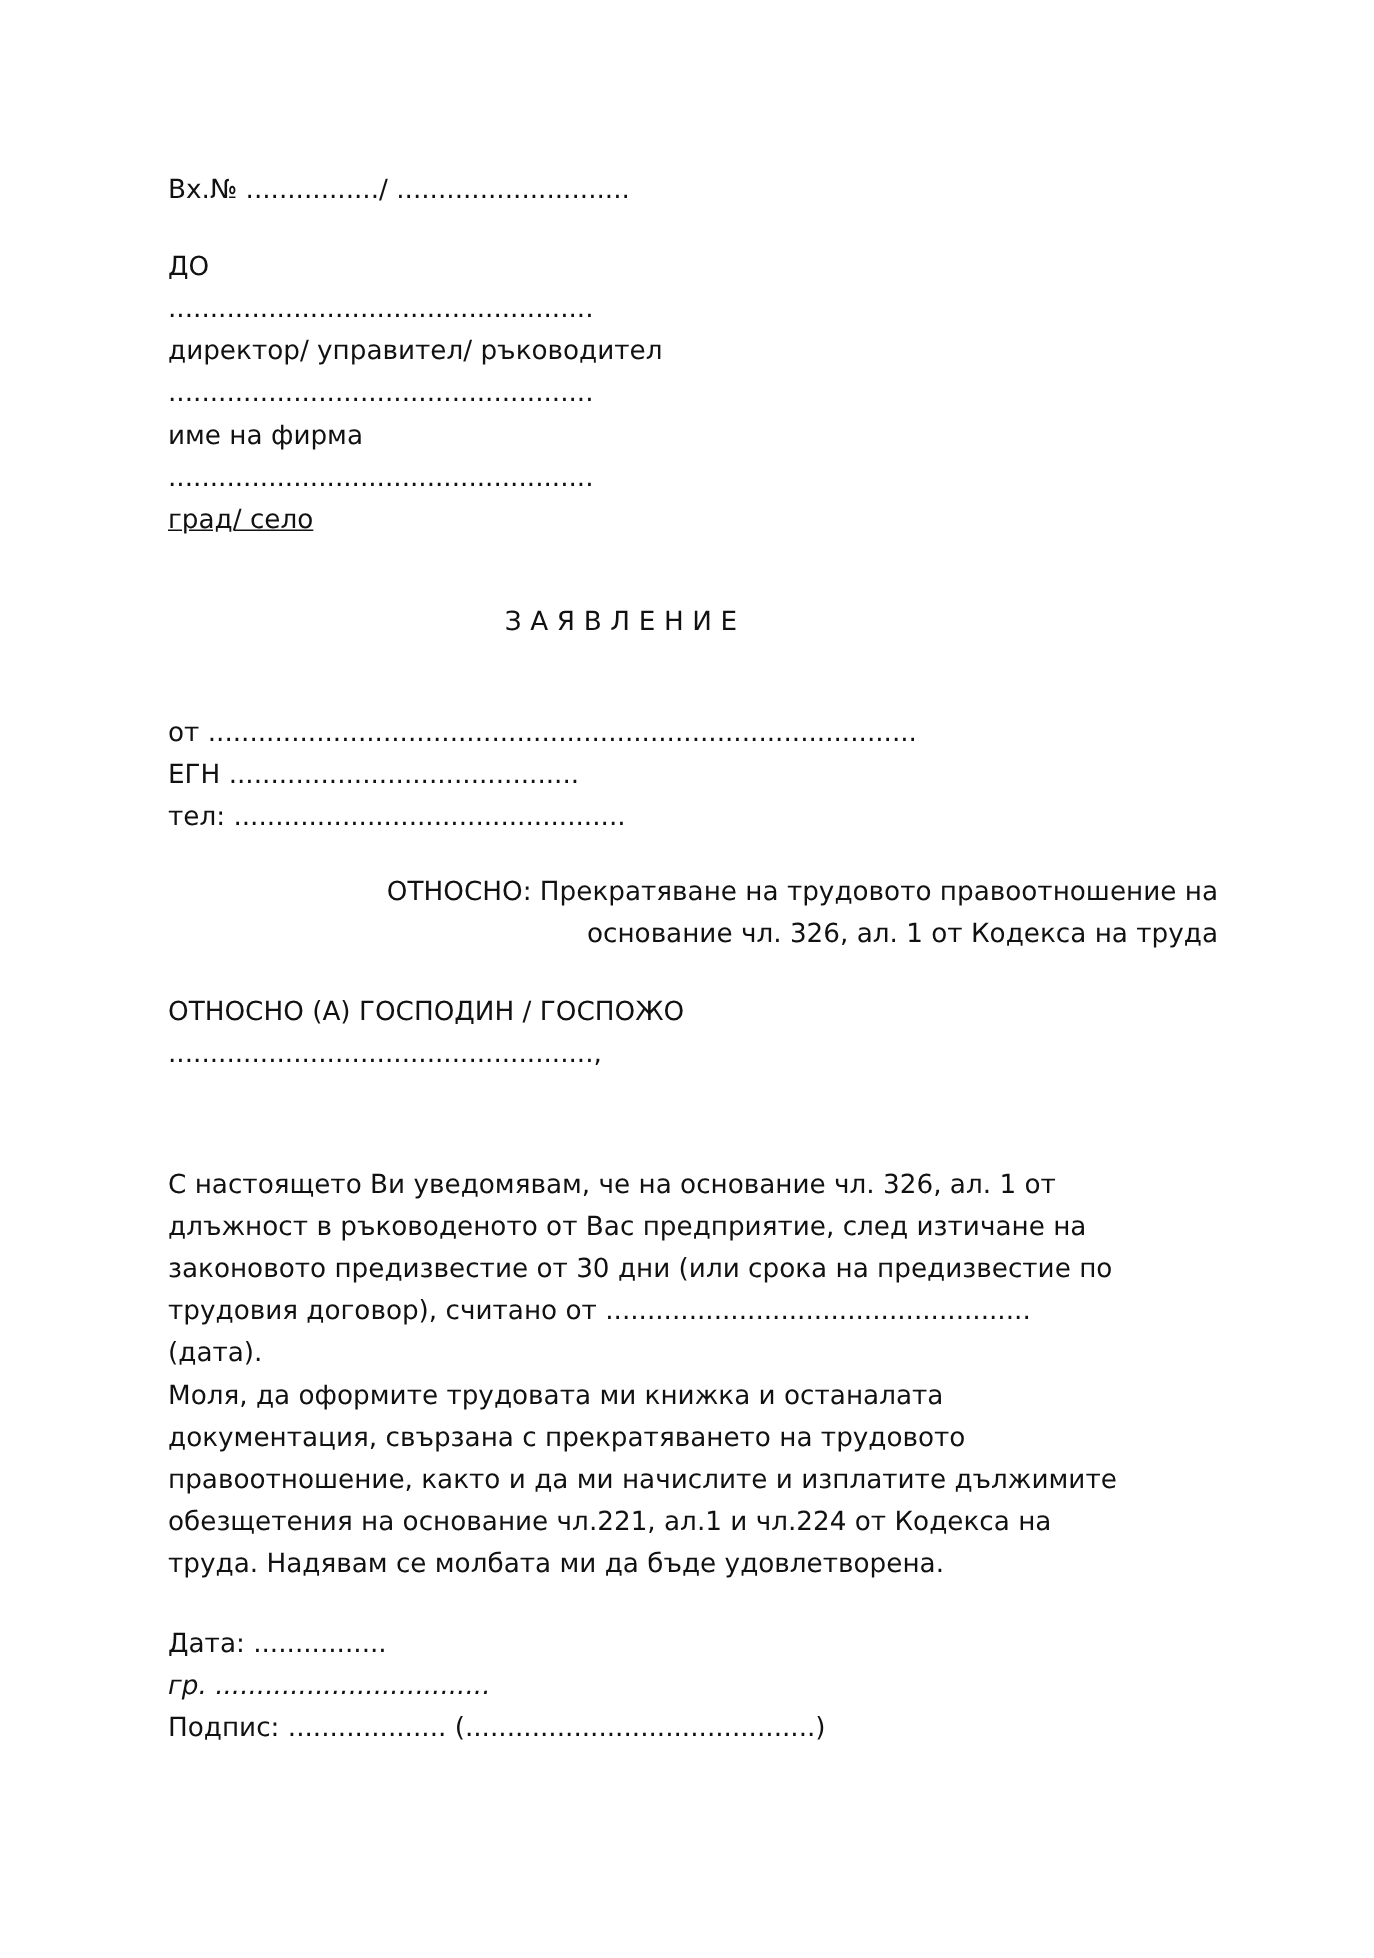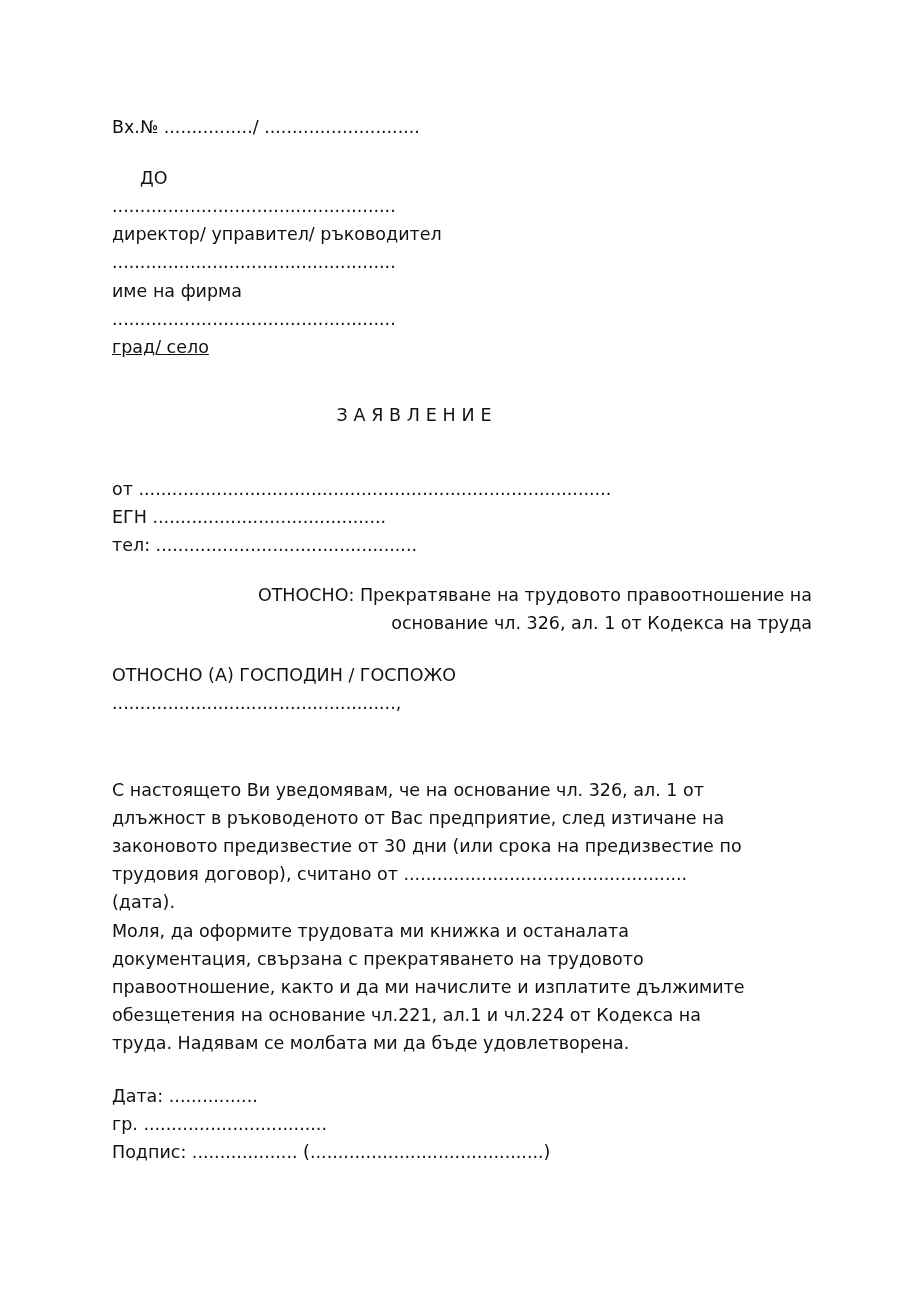--- a/index.html
+++ b/index.html
@@ -43,21 +43,21 @@
     }
   </style>
 </head>
 <body>
 
 <div>
 
   <div class="line" style="top:116px;">Вх.№ ................/ ............................</div>
 
   <div>
-    <div class="line" style="top:167px;margin-left:28px;">ДО</div>
+    <div class="line" style="top:167px;">ДО</div>
     <div class="line" style="top:195px;">...................................................</div>
     <div class="line" style="top:223px;">директор/ управител/ ръководител</div>
     <div class="line" style="top:251px;">...................................................</div>
     <div class="line" style="top:280px;">име на фирма</div>
     <div class="line" style="top:308px;">...................................................</div>
     <div class="line" style="top:336px;text-decoration:underline;">град/ село</div>
   </div>
 
   <div class="title">З А Я В Л Е Н И Е</div>
 
@@ -88,17 +88,17 @@
   <div class="para" style="top:917px;">
     <span class="row">Моля, да оформите трудовата ми книжка и останалата</span>
     <span class="row">документация, свързана с прекратяването на трудовото</span>
     <span class="row">правоотношение, както и да ми начислите и изплатите дължимите</span>
     <span class="row">обезщетения на основание чл.221, ал.1 и чл.224 от Кодекса на</span>
     <span class="row">труда. Надявам се молбата ми да бъде удовлетворена.</span>
   </div>
 
   <div>
     <div class="line" style="top:1085px;">Дата: ................</div>
-    <div class="line" style="top:1113px;">гр. .................................</div>
+    <div class="line" style="top:1113px;font-style:italic;">гр. .................................</div>
     <div class="line" style="top:1141px;">Подпис: ................... (..........................................)</div>
   </div>
 
 </div>
 
 </body></html>

